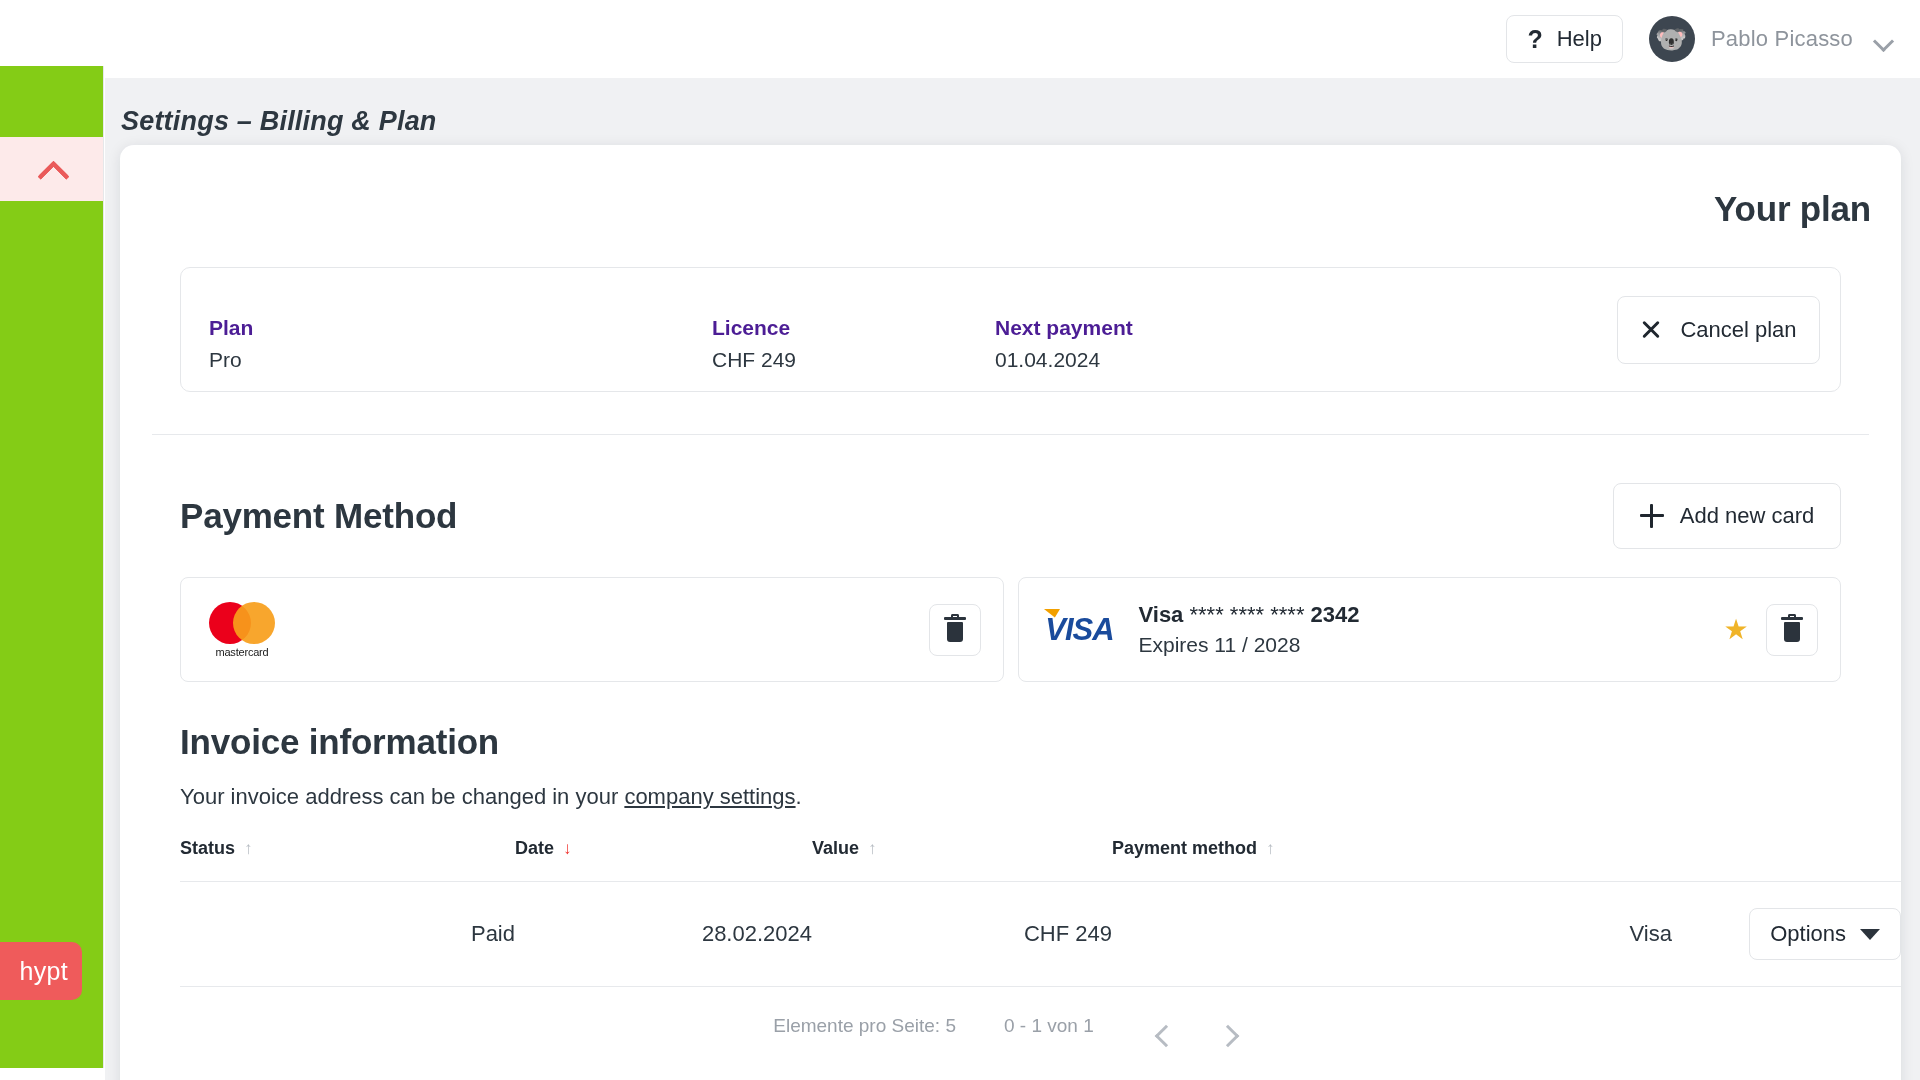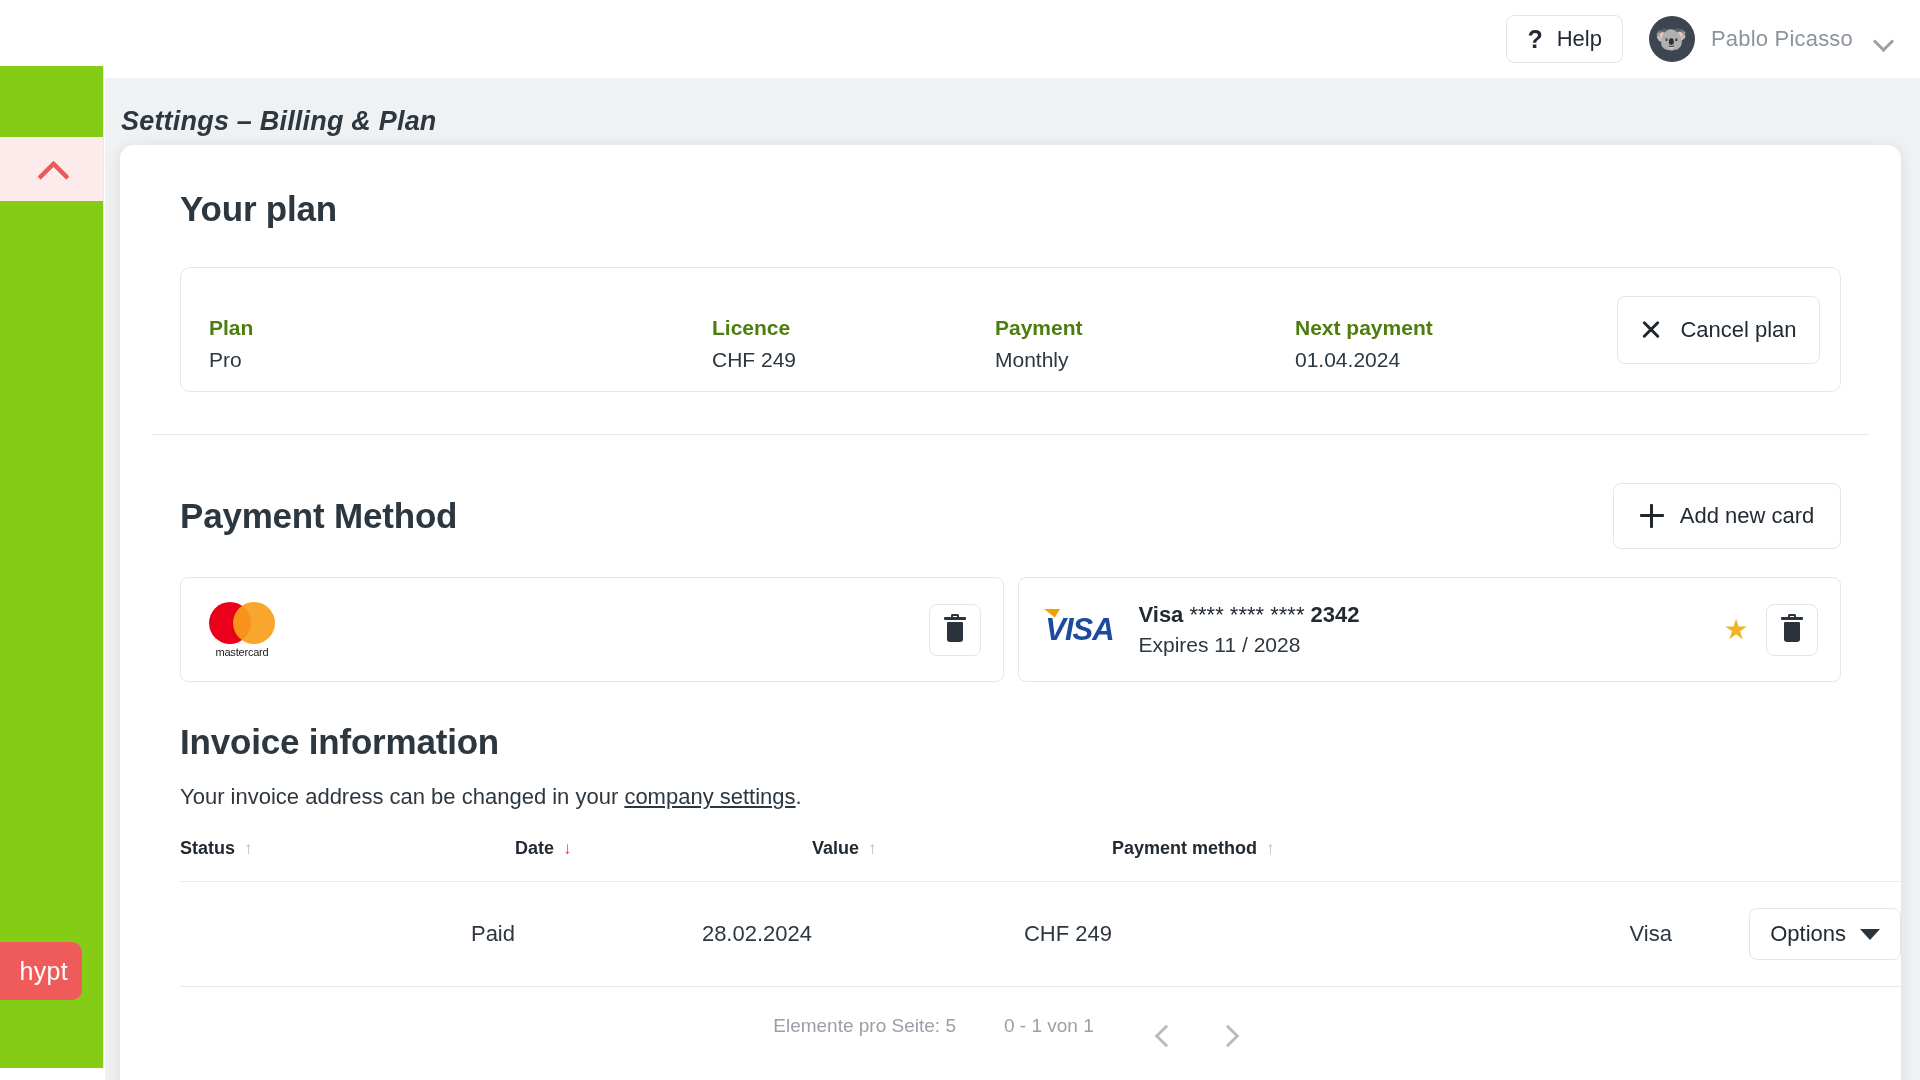--- a/index.html
+++ b/index.html
@@ -87,32 +87,32 @@
     position:absolute; left:15px; top:67px;
     width:1781px; height:995px;
     background:#fff; border-radius:14px;
     box-shadow:0 2px 14px rgba(20,25,35,.10);
     padding:0 30px;
   }
 
   h2.sec{
     font-size:35px; font-weight:700; color:#2d3740; letter-spacing:-.2px;
   }
-  .sec-plan{ padding-top:44px; padding-left:30px; }
+  .sec-plan{ padding-top:44px; padding-left:30px;text-align:right; }
   .divider{ height:1px; background:#e7e9ec; margin:0 2px; }
 
   
   .plan-box{
     margin:38px 30px 0 30px;
     border:1px solid #e5e7ea; border-radius:10px;
     height:125px; display:flex; align-items:center; padding:0 28px;
     position:relative;
   }
   .plan-col{ display:flex; flex-direction:column; gap:8px; }
-  .plan-k{ font-size:21px; font-weight:700; color:#4d7c0f;margin-top:28px; }
+  .plan-k{ font-size:21px; font-weight:700; color:#4c1d95;margin-top:28px; }
   .plan-v{ font-size:21px; color:#2d3740; }
   .c1{ width:503px; }
   .c2{ width:283px; }
   .c3{ width:300px; }
   .c4{ width:300px; }
   .cancel-btn{
     position:absolute; right:20px; top:28px;
     width:203px; height:68px;
     border:1px solid #e3e5e8; border-radius:8px; background:#fff;
     display:flex; align-items:center; justify-content:center; gap:18px;
@@ -291,24 +291,20 @@
     <h2 class="sec sec-plan">Your plan</h2>
 
     <div class="plan-box">
       <div class="plan-col c1">
         <span class="plan-k">Plan</span>
         <span class="plan-v">Pro</span>
       </div>
       <div class="plan-col c2">
         <span class="plan-k">Licence</span>
         <span class="plan-v">CHF 249</span>
-      </div>
-      <div class="plan-col c3">
-        <span class="plan-k">Payment</span>
-        <span class="plan-v">Monthly</span>
       </div>
       <div class="plan-col c4">
         <span class="plan-k">Next payment</span>
         <span class="plan-v">01.04.2024</span>
       </div>
       <div class="cancel-btn">
         <span class="x-icon"></span>
         <span class="btn-label">Cancel plan</span>
       </div>
     </div>

